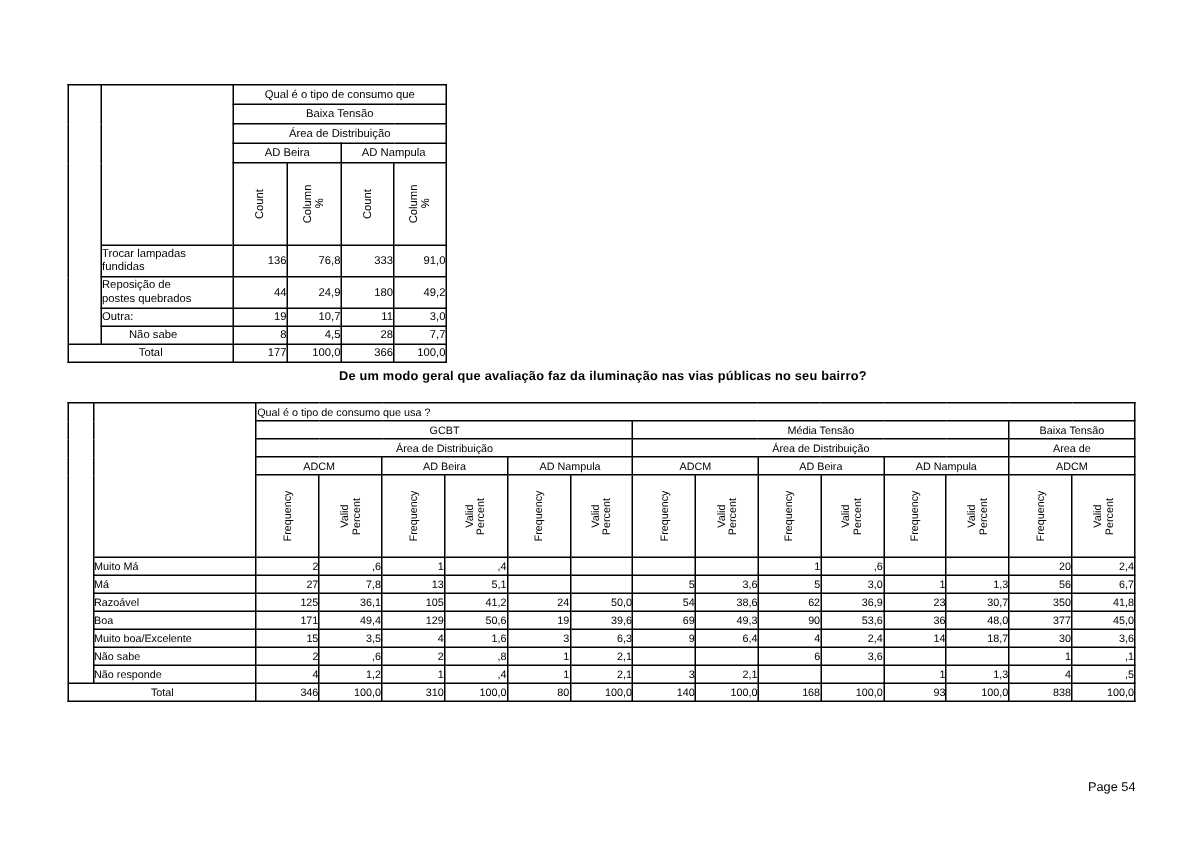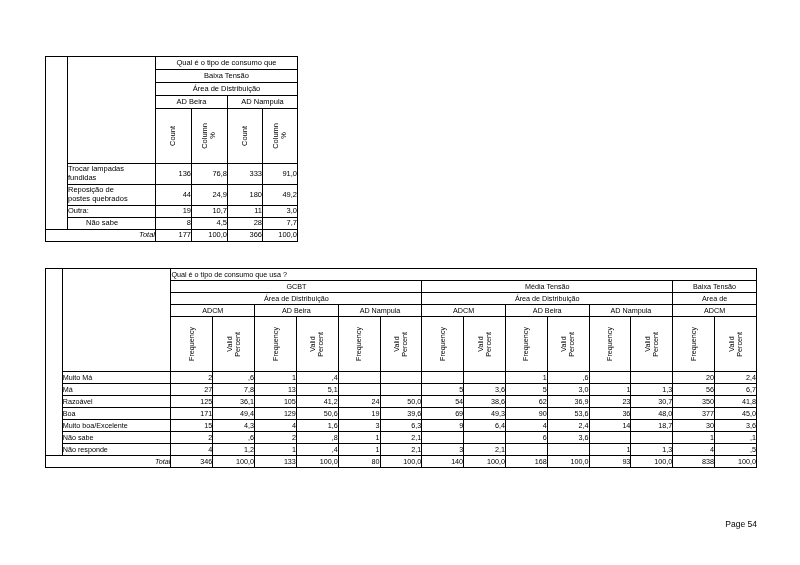--- a/index.html
+++ b/index.html
@@ -75,21 +75,21 @@
     height: 100%;
   }
 
   .rowlabel {
     text-align: left;
     padding-left: 9px;
     white-space: pre-line;
     line-height: 1.25;
   }
   .rowlabel.indent { padding-left: 18px; }
-  .totlabel { text-align: right; padding-left: 2px; font-style: italic; }
+  .totlabel { text-align: center; padding-left: 2px; }
 
   .datacell { text-align: right; padding-right: 4px; }
 
   
   #tbl1 { left: 45px; top: 56px; width: 252px; }
 
   
   #tbl2 { left: 45px; top: 268px; width: 712px; font-size: 7.2px; }
   #tbl2 td { line-height: 1.1; }
 
@@ -195,20 +195,21 @@
       <tr>
         <td colspan="2" class="totlabel" style="height:11px">Total</td>
         <td class="datacell thick-l">177</td>
         <td class="datacell">100,0</td>
         <td class="datacell">366</td>
         <td class="datacell">100,0</td>
       </tr>
     </tbody>
   </table>
 
+  <div class="q-title" id="q2-title">De um modo geral que avaliação faz da iluminação nas vias públicas no seu bairro?</div>
 
   <table class="spss" id="tbl2">
     <colgroup>
       <col style="width:16px">
       <col style="width:104px">
       <col style="width:40px">
         <col style="width:40px">
       <col style="width:40px">
         <col style="width:40px">
       <col style="width:40px">
@@ -401,21 +402,21 @@
         <td class="datacell">53,6</td>
         <td class="datacell">36</td>
         <td class="datacell">48,0</td>
         <td class="datacell">377</td>
         <td class="datacell">45,0</td>
       </tr>
       <tr>
         <td class="nb-b nb-t nb-r"></td>
         <td class="rowlabel" style="height:11px">Muito boa/Excelente</td>
         <td class="datacell thick-l">15</td>
-        <td class="datacell">4,3</td>
+        <td class="datacell">3,5</td>
         <td class="datacell">4</td>
         <td class="datacell">1,6</td>
         <td class="datacell">3</td>
         <td class="datacell">6,3</td>
         <td class="datacell">9</td>
         <td class="datacell">6,4</td>
         <td class="datacell">4</td>
         <td class="datacell">2,4</td>
         <td class="datacell">14</td>
         <td class="datacell">18,7</td>
@@ -456,21 +457,21 @@
         <td class="datacell">1</td>
         <td class="datacell">1,3</td>
         <td class="datacell">4</td>
         <td class="datacell">,5</td>
       </tr>
 
       <tr>
         <td colspan="2" class="totlabel" style="height:11px">Total</td>
         <td class="datacell thick-l">346</td>
         <td class="datacell">100,0</td>
-        <td class="datacell">133</td>
+        <td class="datacell">310</td>
         <td class="datacell">100,0</td>
         <td class="datacell">80</td>
         <td class="datacell">100,0</td>
         <td class="datacell">140</td>
         <td class="datacell">100,0</td>
         <td class="datacell">168</td>
         <td class="datacell">100,0</td>
         <td class="datacell">93</td>
         <td class="datacell">100,0</td>
         <td class="datacell">838</td>

